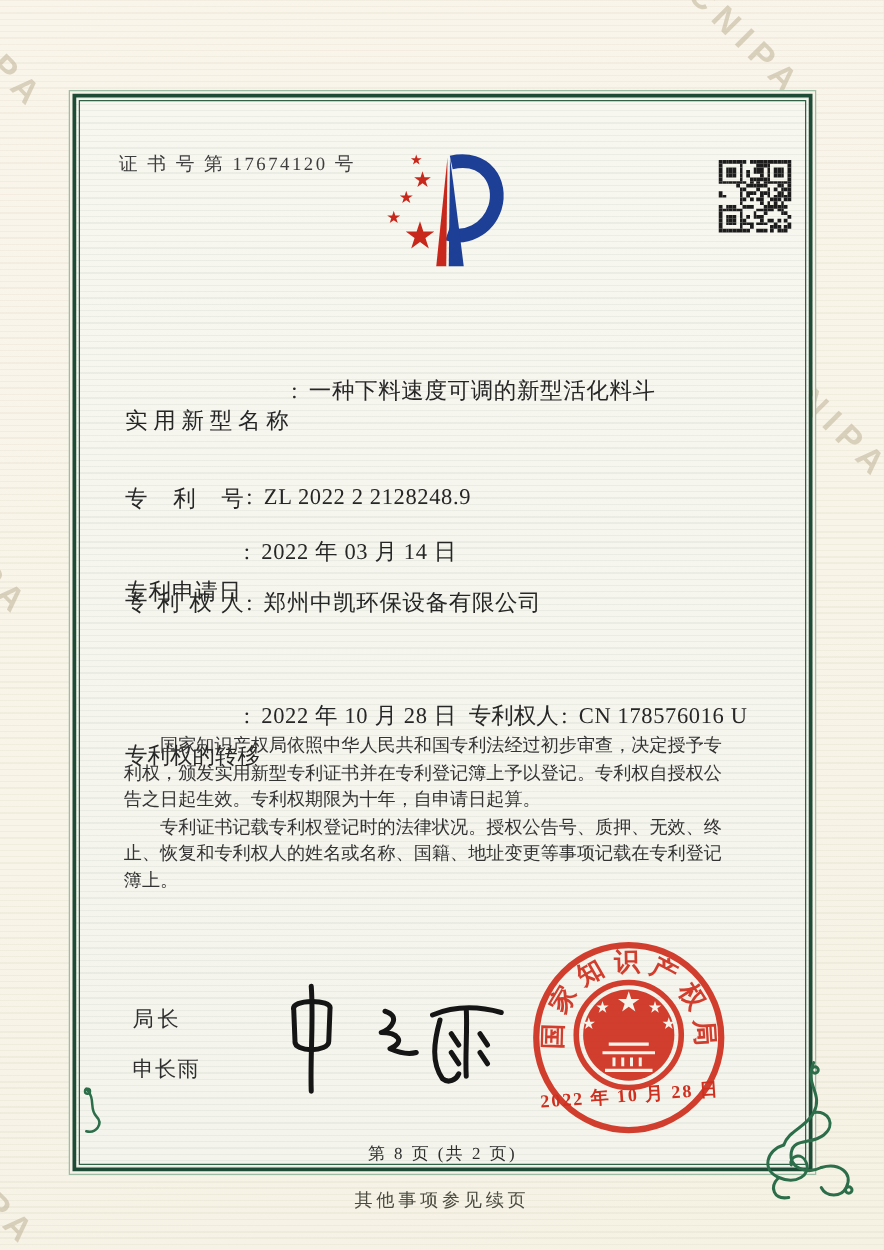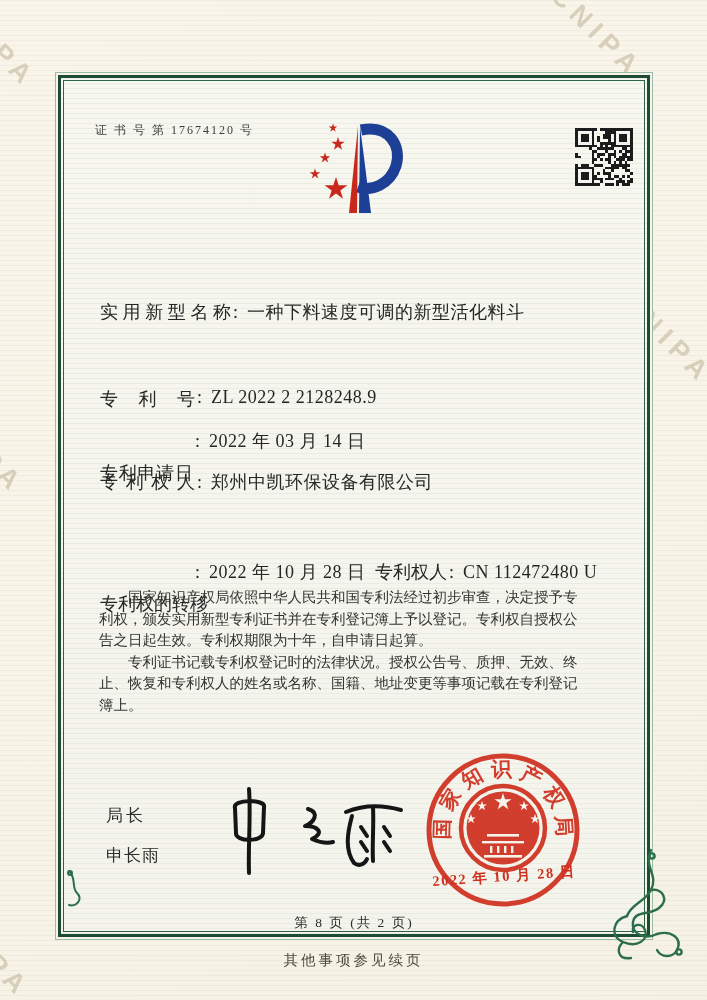--- a/index.html
+++ b/index.html
@@ -22,31 +22,31 @@
   .wm-inner { color:rgba(176,166,138,0.33); }
   .frame {
     position:absolute; left:58px; top:75px; width:592px; height:862px;
     border:3px solid #1d4b36;
     box-shadow:0 0 0 2px #f7f3e8, 0 0 0 3px #9bbda6;
     background:
       repeating-linear-gradient(180deg, rgba(126,162,136,0.10) 0 1px, transparent 1px 5px),
       linear-gradient(180deg, #f7f6ef 0%, #f4f4ec 100%);
   }
   .frame-inner { position:absolute; inset:2px; border:1px solid #2f6247; pointer-events:none; }
-  .cert-no { position:absolute; left:34px; top:44px; font-size:12px; letter-spacing:2px; color:#3d3d3d; }
+  .cert-no { position:absolute; left:34px; top:44px; font-size:15px; letter-spacing:2px; color:#3d3d3d; }
   .logo { position:absolute; left:240px; top:38px; }
   .qr { position:absolute; left:512px; top:48px; width:62px; height:62px; padding:2px;
         display:grid; grid-template-columns:repeat(21,1fr); grid-template-rows:repeat(21,1fr); }
   .qr div { background:#1c1c1c; }
   .cert-title { position:absolute; left:0; top:145px; width:100%; text-align:center;
         font-size:33px; font-weight:bold; letter-spacing:6px; color:#1b1b1b; }
   .fields { position:absolute; left:39px; top:0; width:530px; height:100%; font-size:18px; color:#262626; }
   .frow { position:absolute; left:0; white-space:nowrap; }
   .flabel { display:inline-block; text-align:justify; text-align-last:justify; vertical-align:top; }
-  .wA { width:131px; } .wB { width:95px; } .wC { width:93px;margin-top:32px; } .wD { width:80px; }
+  .wA { width:131px;margin-top:24px; } .wB { width:95px; } .wC { width:93px;margin-top:32px; } .wD { width:80px; }
   .fcolon { margin:0 9px 0 2px; }
   .fvalue { letter-spacing:0.5px; }
   .addr-value { display:inline-block; vertical-align:top; white-space:normal; width:360px; line-height:24px; }
   .addr-l2 { display:block; margin-left:-43px; }
   .group2 { position:absolute; left:275px; top:0; }
   .paras { position:absolute; left:38px; top:509px; width:484px; font-size:14.5px; line-height:21.6px; color:#333; }
   .paras p { text-indent:2em; }
   .signer { position:absolute; left:45px; top:726px; font-size:17px; letter-spacing:3px; color:#2e2e2e; }
   .signer div + div { margin-top:17px; letter-spacing:1px; }
   .signature { position:absolute; left:147px; top:698px; }
@@ -348,21 +348,21 @@
       </div>
       <div class="frow" style="top:351px;">
         <span class="flabel wC">专利申请日</span><span class="fcolon">:</span><span class="fvalue">2022 年 03 月 14 日</span>
       </div>
       <div class="frow" style="top:392px;">
         <span class="flabel wB">专利权人</span><span class="fcolon">:</span><span class="fvalue">郑州中凯环保设备有限公司</span>
       </div>
       <div class="frow" style="top:482px; width:530px;">
         <span class="flabel wC">专利权的转移</span><span class="fcolon">:</span><span class="fvalue">2022 年 10 月 28 日</span>
         <span class="group2">
-          <span>专利权人</span><span class="fcolon">:</span><span class="fvalue">CN 112472480 U</span>
+          <span>专利权人</span><span class="fcolon">:</span><span class="fvalue">CN 178576016 U</span>
         </span>
       </div>
     </div>
 
     <div class="paras">
       <p>国家知识产权局依照中华人民共和国专利法经过初步审查，决定授予专利权，颁发实用新型专利证书并在专利登记簿上予以登记。专利权自授权公告之日起生效。专利权期限为十年，自申请日起算。</p>
       <p>专利证书记载专利权登记时的法律状况。授权公告号、质押、无效、终止、恢复和专利权人的姓名或名称、国籍、地址变更等事项记载在专利登记簿上。</p>
     </div>
 
     <div class="signer">

